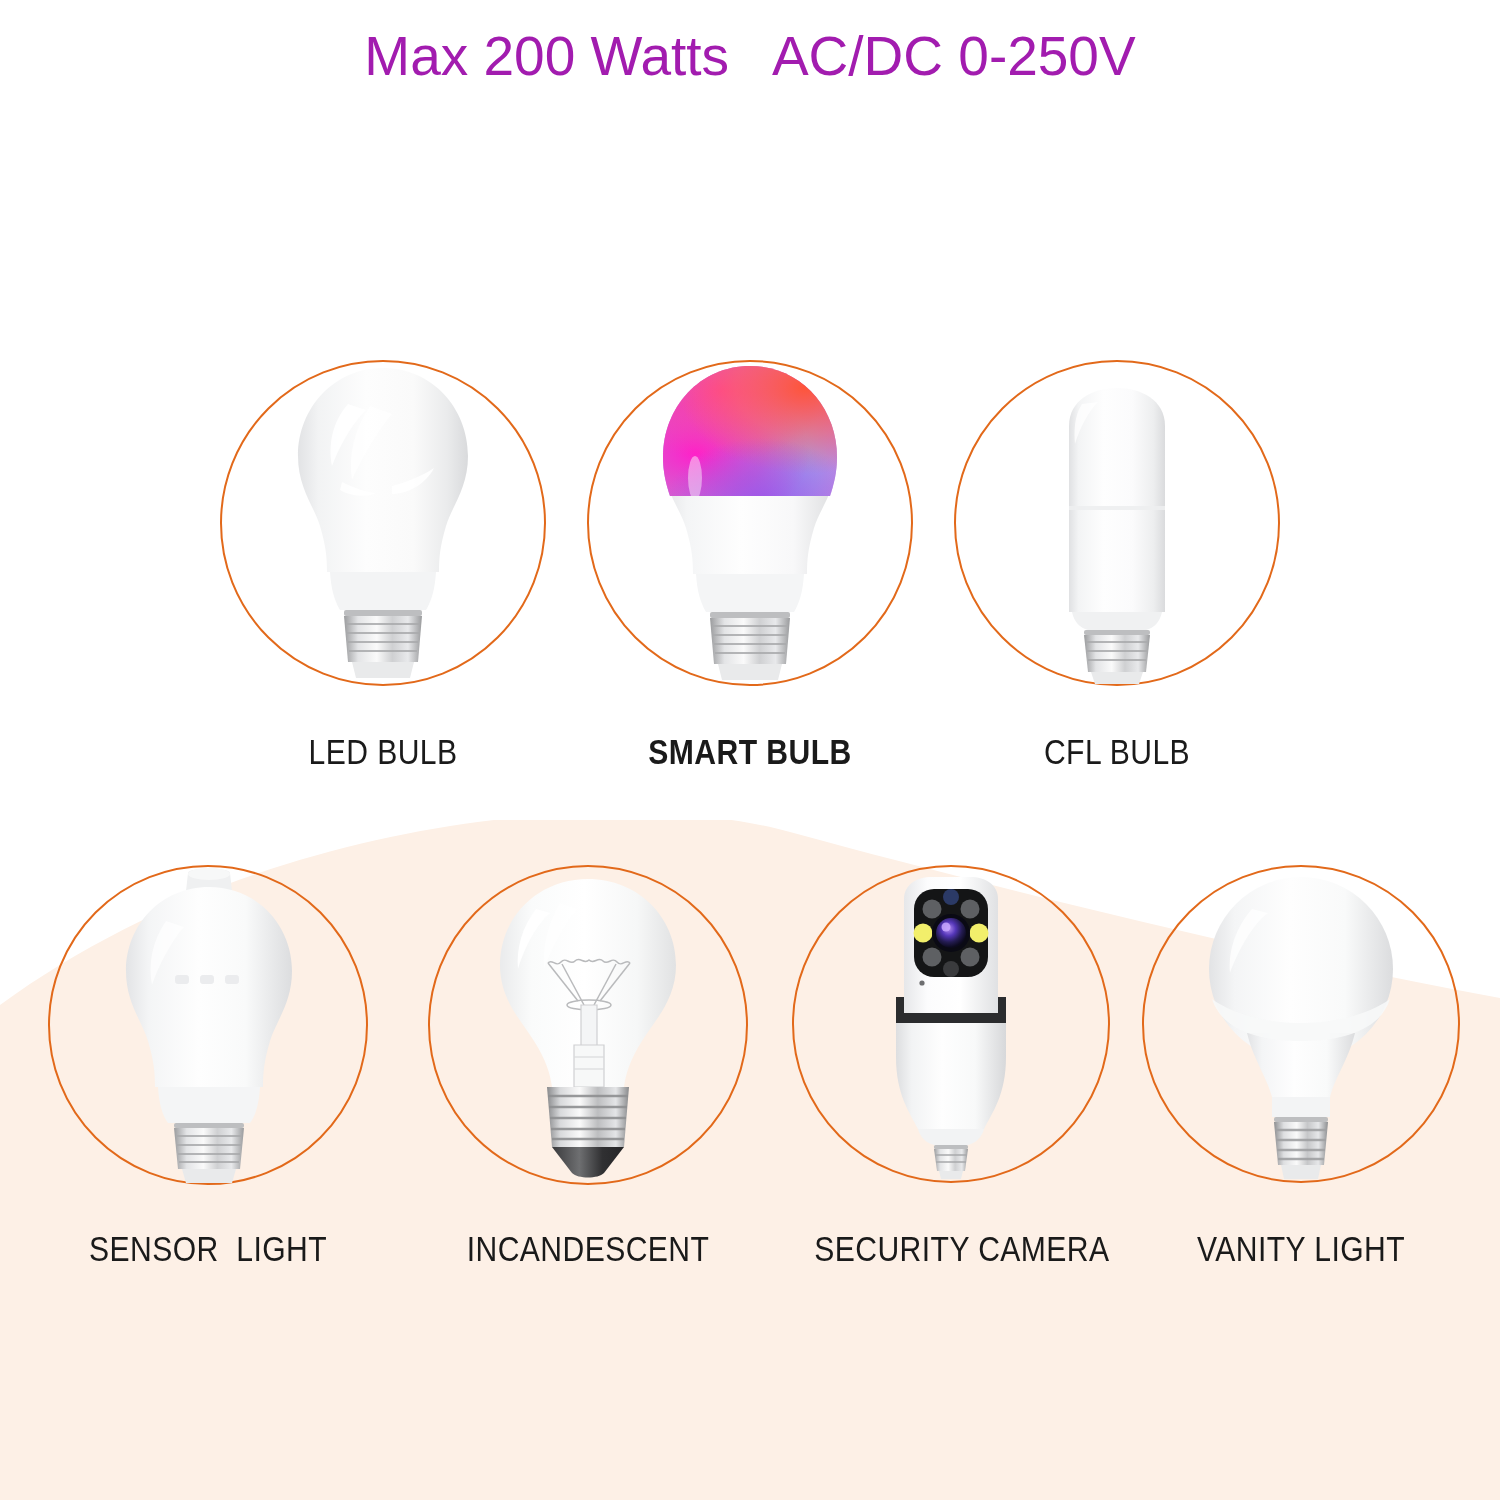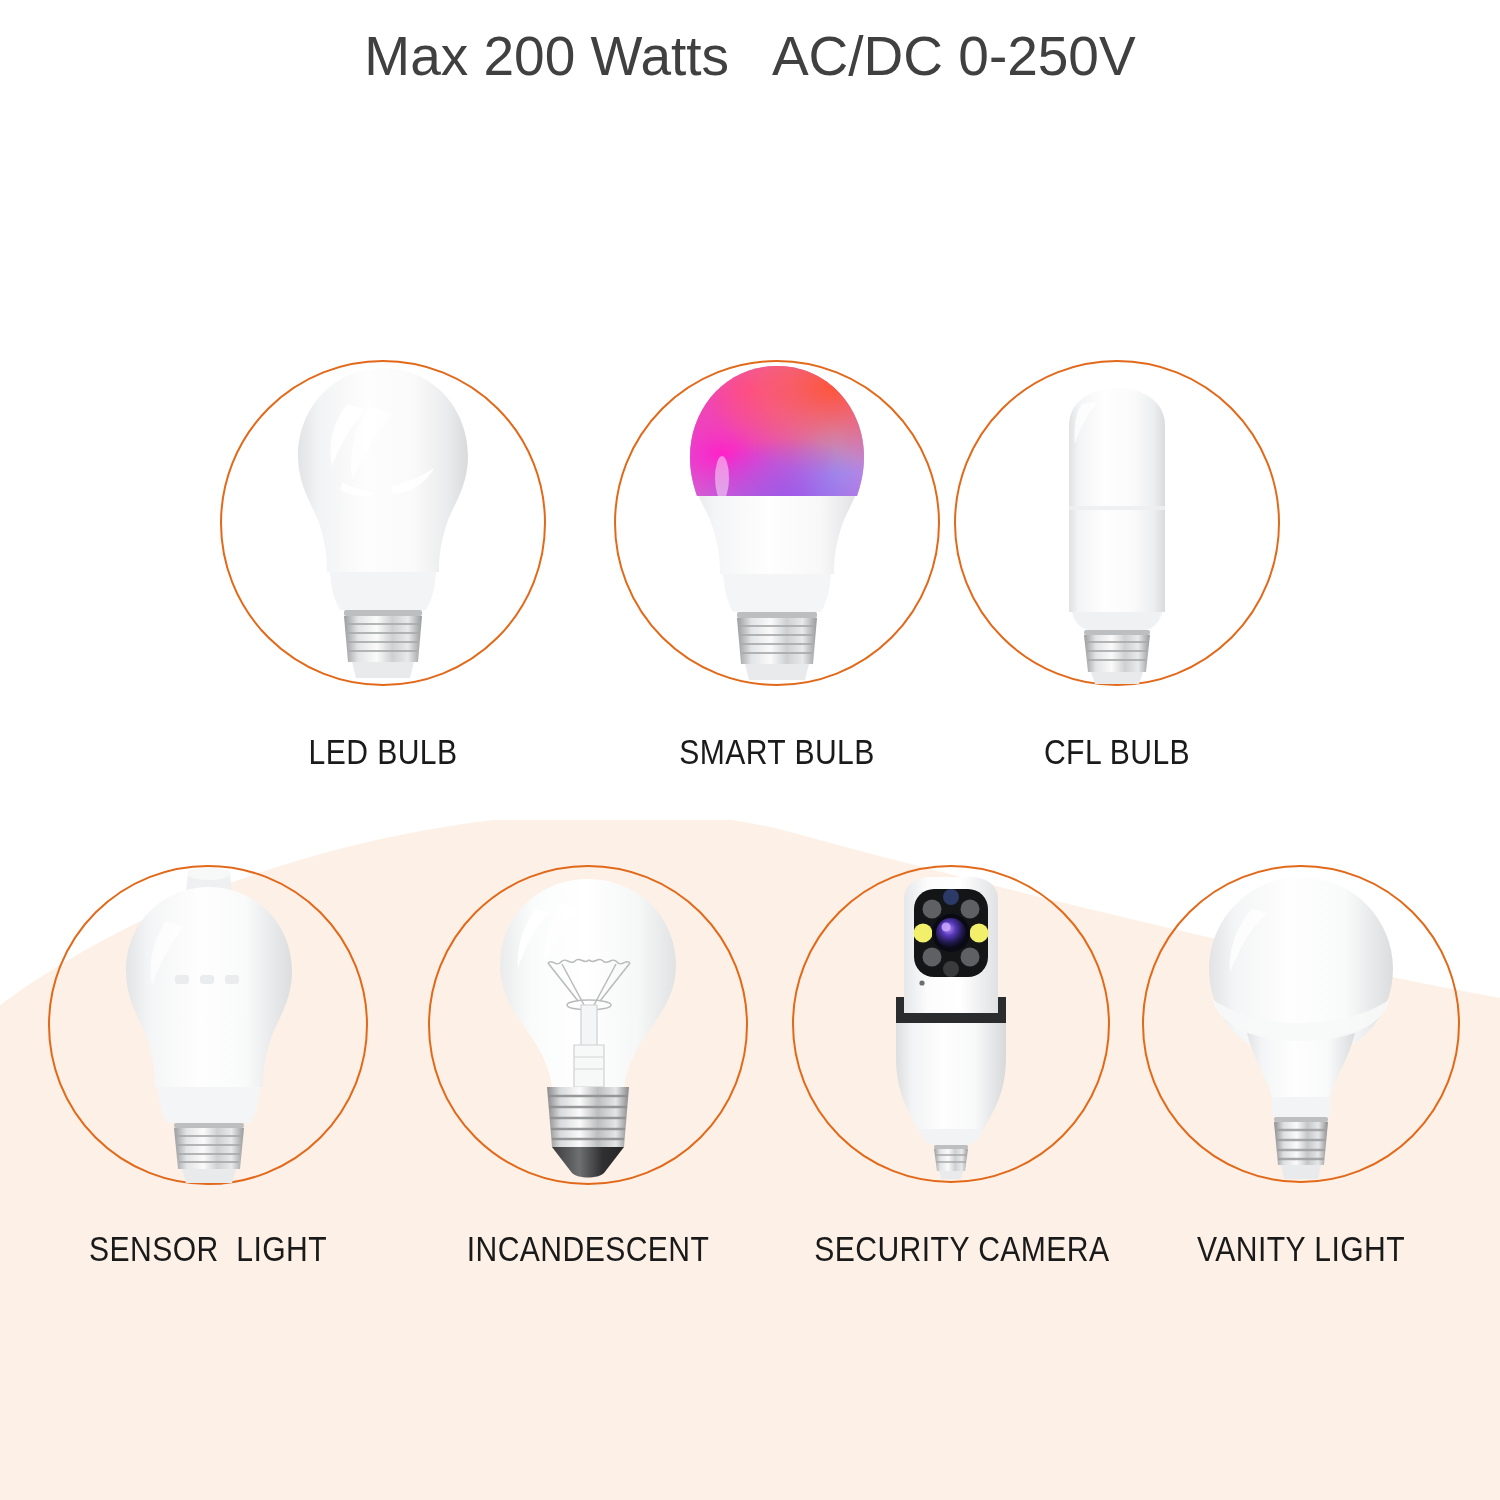--- a/index.html
+++ b/index.html
@@ -53,21 +53,21 @@
 </head>
 <body style="background: rgb(255, 255, 255);">
 
 <div id="stage">
 
   <svg class="peach-bg" viewBox="0 0 1500 680" preserveAspectRatio="none">
     <path id="peachPath" d="M0,185 C260,-5 620,-35 790,12 C1010,72 1290,140 1500,178 L1500,680 L0,680 Z" fill="#FDF0E6"></path>
   </svg>
 
   <div class="header">
-    <div class="subtitle" style="color: #404040;">Max 200 Watts   AC/DC 0-250V</div>
+    <div class="subtitle" style="color: #a21caf;">Max 200 Watts   AC/DC 0-250V</div>
   </div>
 
   <div class="row" style="left:0; top:360px; width:1476px; height:420px;">
 
     <div class="cell" style="left:220px; top:0; width:326px; height:420px;">
       <div class="circle" style="width:326px;height:326px;border:2.5px solid #E2691A;"></div>
       <div class="artwrap">
         <svg viewBox="0 0 326 326" width="326" height="326">
           <defs>
             <linearGradient id="ledBody" x1="0" y1="0" x2="1" y2="0">
@@ -104,21 +104,21 @@
               <path d="M127,273 L199,273"></path>
             <path d="M128,282 L198,282"></path>
               <path d="M129,291 L197,291"></path>
           </g>
           <path d="M132,302 L194,302 L190,318 L136,318 Z" fill="#E9EAEB"></path>
         </svg>
       </div>
       <div class="label" style="top: 372px; color: rgb(26, 26, 26);">LED BULB</div>
     </div>
 
-    <div class="cell" style="left:614px; top:0; width:326px; height:420px;">
+    <div class="cell" style="left:587px; top:0; width:326px; height:420px;font-weight:bold;">
       <div class="circle" style="width:326px;height:326px;border:2.5px solid #E2691A;"></div>
       <div class="artwrap">
         <svg viewBox="0 0 326 326" width="326" height="326">
           <defs>
             <linearGradient id="smBody" x1="0" y1="0" x2="1" y2="0">
               <stop offset="0%" stop-color="#E4E5E7"></stop>
               <stop offset="14%" stop-color="#F4F5F6"></stop>
               <stop offset="45%" stop-color="#FEFEFE"></stop>
               <stop offset="75%" stop-color="#F8F8F9"></stop>
               <stop offset="100%" stop-color="#DCDDDF"></stop>

